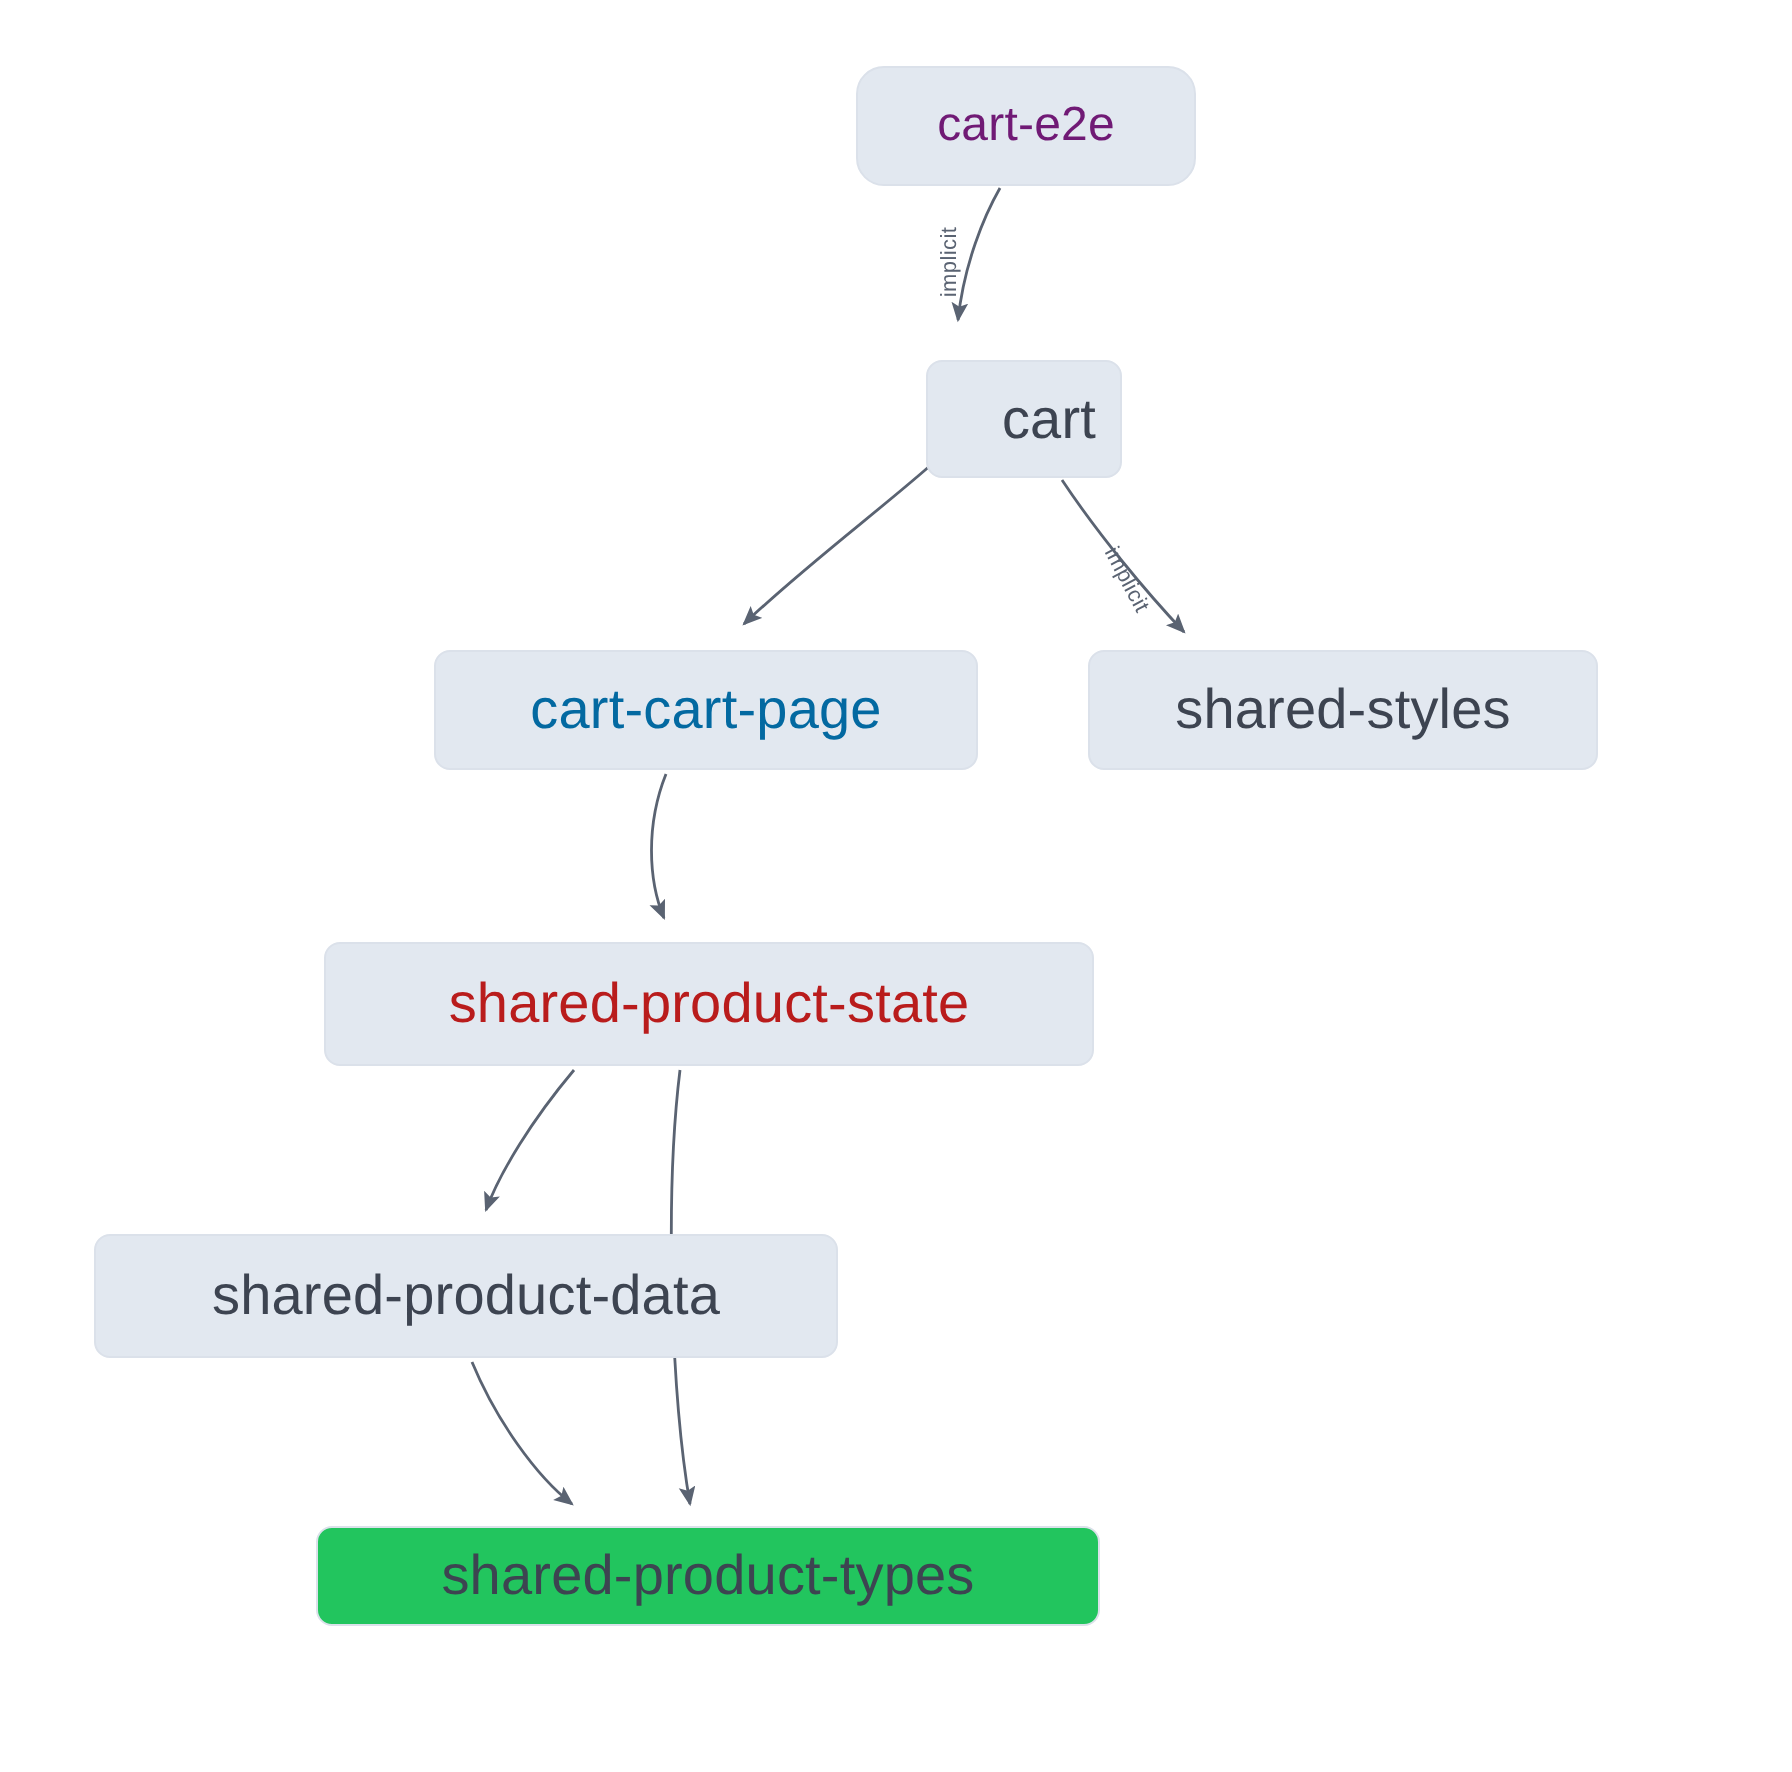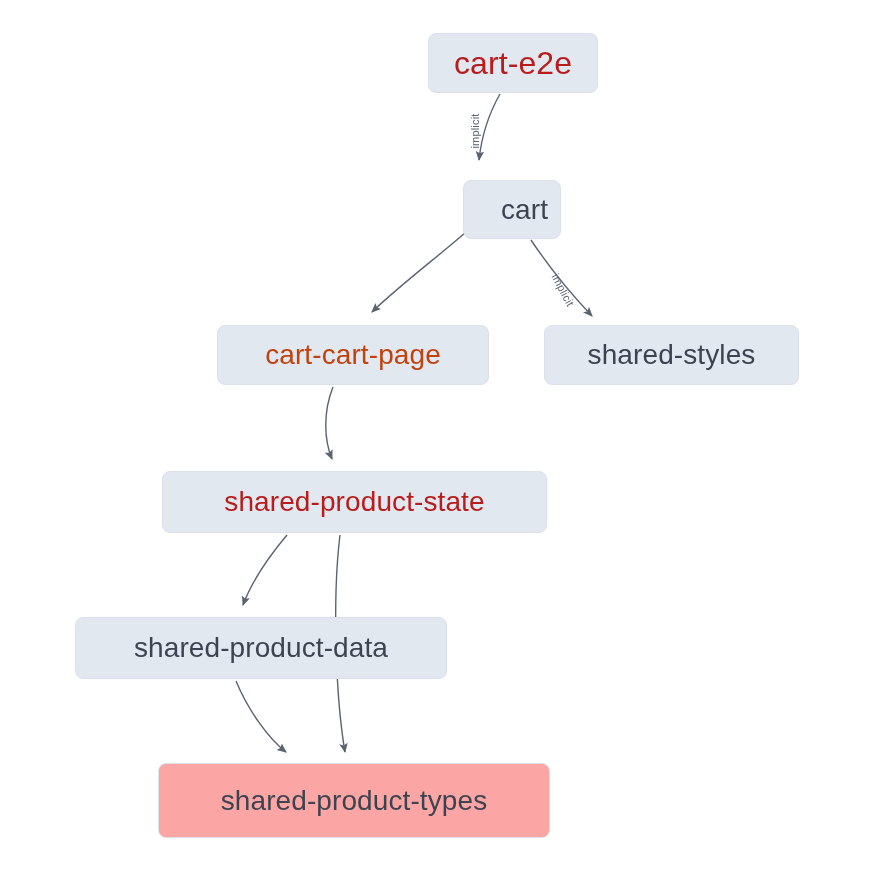--- a/index.html
+++ b/index.html
@@ -75,39 +75,39 @@
         <path d="M 466 232 C 440 255 400 285 372 312" fill="none" stroke="#5a6372" stroke-width="1.4" marker-end="url(#arrowhead)"></path>
         <path d="M 531 240 C 549 267 573 296 592 316" fill="none" stroke="#5a6372" stroke-width="1.4" marker-end="url(#arrowhead)"></path>
         <path d="M 333 387 C 323 412 324 440 332 459" fill="none" stroke="#5a6372" stroke-width="1.4" marker-end="url(#arrowhead)"></path>
         <path d="M 287 535 C 266 560 250 586 243 605" fill="none" stroke="#5a6372" stroke-width="1.4" marker-end="url(#arrowhead)"></path>
         <path d="M 340 535 C 332 600 336 700 345 752" fill="none" stroke="#5a6372" stroke-width="1.4" marker-end="url(#arrowhead)"></path>
         <path d="M 236 681 C 248 710 268 738 286 752" fill="none" stroke="#5a6372" stroke-width="1.4" marker-end="url(#arrowhead)"></path>
       </g>
   </svg>
 
   <div id="node-layer">
-      <div class="graph-node" style="left: 428px; top: 33px; width: 170px; height: 60px; font-size: 32px; background: rgb(226, 232, 240); border-color: rgb(219, 225, 234); color: #b91c1c;">
+      <div class="graph-node" style="left: 428px; top: 33px; width: 170px; height: 60px; font-size: 24px; background: rgb(226, 232, 240); border-color: rgb(219, 225, 234); color: #701a75; border-radius: 14px;">
         <span class="node-label">cart-e2e</span>
       </div>
       <div class="graph-node" style="left: 463px; top: 180px; width: 98px; height: 59px; font-size: 28px; background: rgb(226, 232, 240); border-color: rgb(219, 225, 234); color: rgb(61, 68, 81); padding-left: 25px;">
         <span class="node-label">cart</span>
       </div>
-      <div class="graph-node" style="left: 217px; top: 325px; width: 272px; height: 60px; font-size: 28px; background: rgb(226, 232, 240); border-color: rgb(219, 225, 234); color: #c2410c;">
+      <div class="graph-node" style="left: 217px; top: 325px; width: 272px; height: 60px; font-size: 28px; background: rgb(226, 232, 240); border-color: rgb(219, 225, 234); color: #0369a1;">
         <span class="node-label">cart-cart-page</span>
       </div>
       <div class="graph-node" style="left: 544px; top: 325px; width: 255px; height: 60px; font-size: 28px; background: rgb(226, 232, 240); border-color: rgb(219, 225, 234); color: rgb(61, 68, 81);">
         <span class="node-label">shared-styles</span>
       </div>
       <div class="graph-node" style="left: 162px; top: 471px; width: 385px; height: 62px; font-size: 28px; background: rgb(226, 232, 240); border-color: rgb(219, 225, 234); color: #b91c1c;">
         <span class="node-label">shared-product-state</span>
       </div>
-      <div class="graph-node" style="left: 47px; top: 617px; width: 372px; height: 62px; font-size: 28px; background: rgb(226, 232, 240); border-color: rgb(219, 225, 234); color: rgb(61, 68, 81); margin-left: 28px;">
+      <div class="graph-node" style="left: 47px; top: 617px; width: 372px; height: 62px; font-size: 28px; background: rgb(226, 232, 240); border-color: rgb(219, 225, 234); color: rgb(61, 68, 81);">
         <span class="node-label">shared-product-data</span>
       </div>
-      <div class="graph-node" style="left: 158px; top: 763px; width: 392px; height: 75px; font-size: 28px; background: #fca5a5; border-color: rgb(219, 225, 234); color: rgb(61, 68, 81);">
+      <div class="graph-node" style="left: 158px; top: 763px; width: 392px; height: 50px; font-size: 28px; background: #22c55e; border-color: rgb(219, 225, 234); color: rgb(61, 68, 81);">
         <span class="node-label">shared-product-types</span>
       </div>
     </div>
   <div id="label-layer">
       <div class="edge-label" style="left: 475px; top: 131px; transform: translate(-50%, -50%) rotate(-90deg); color: rgb(90, 99, 114);">implicit</div>
       <div class="edge-label" style="left: 563px; top: 290px; transform: translate(-50%, -50%) rotate(62deg); color: rgb(90, 99, 114);">implicit</div>
     </div>
 
 </div>
 

